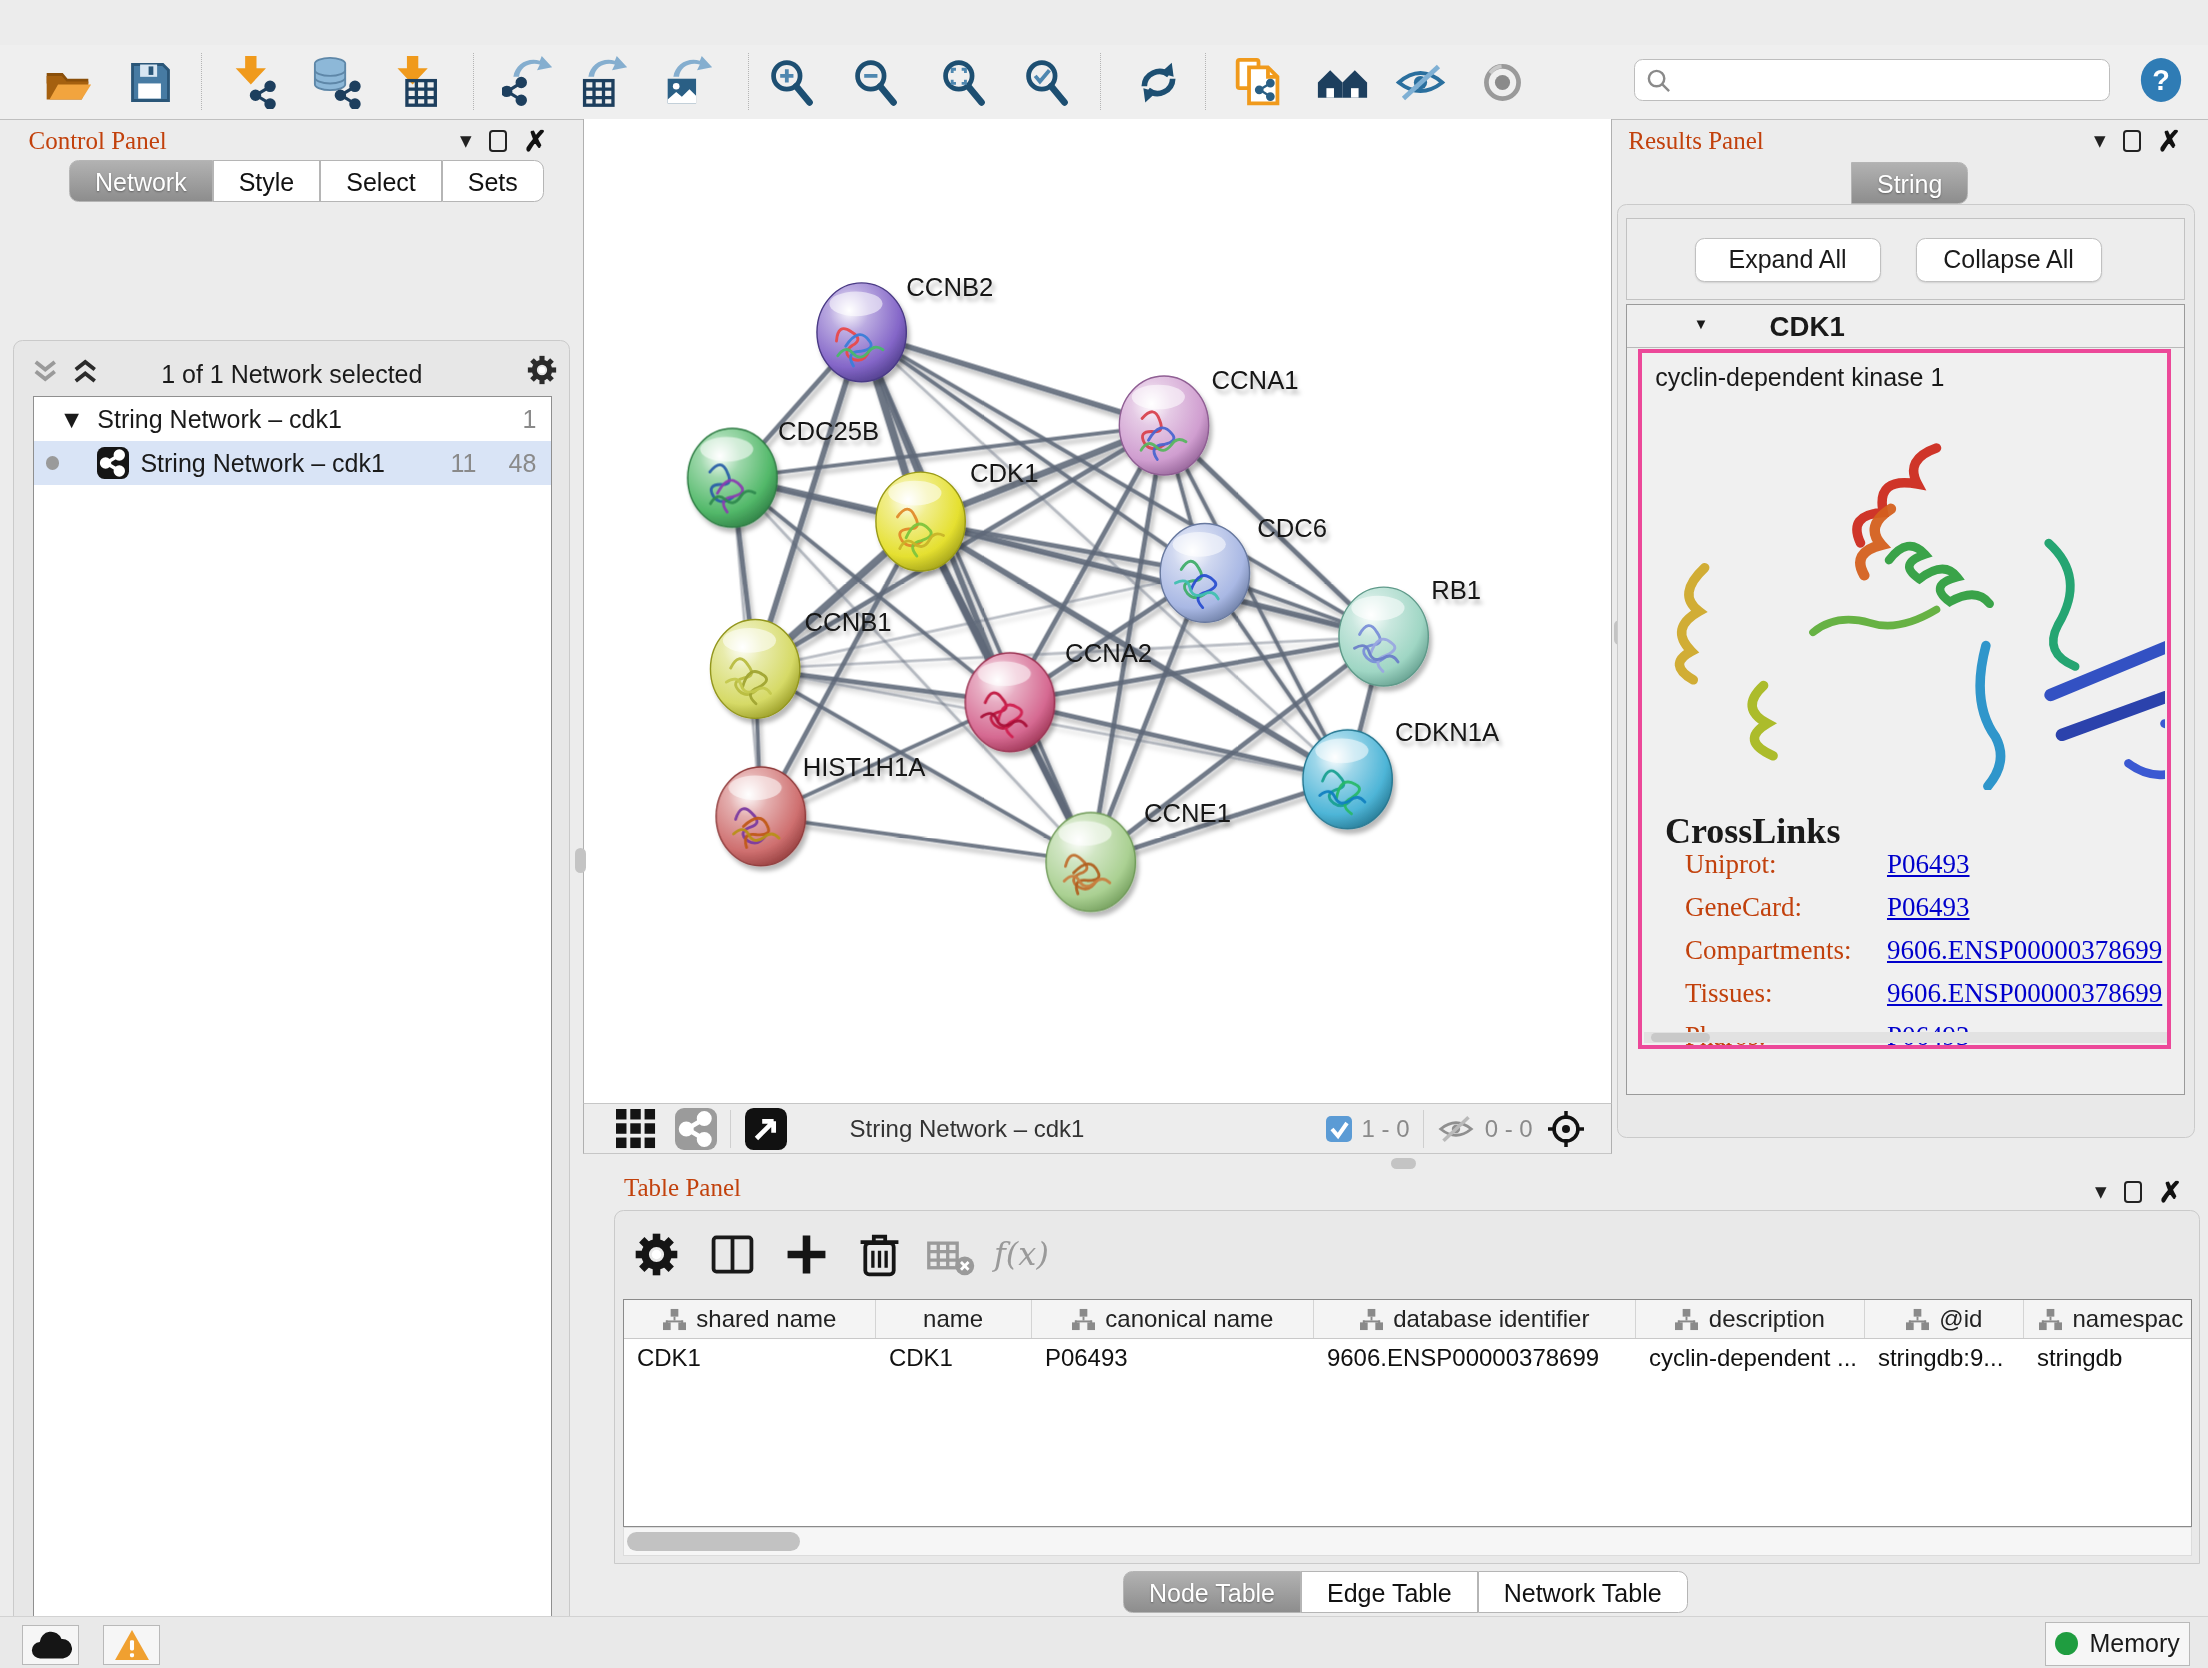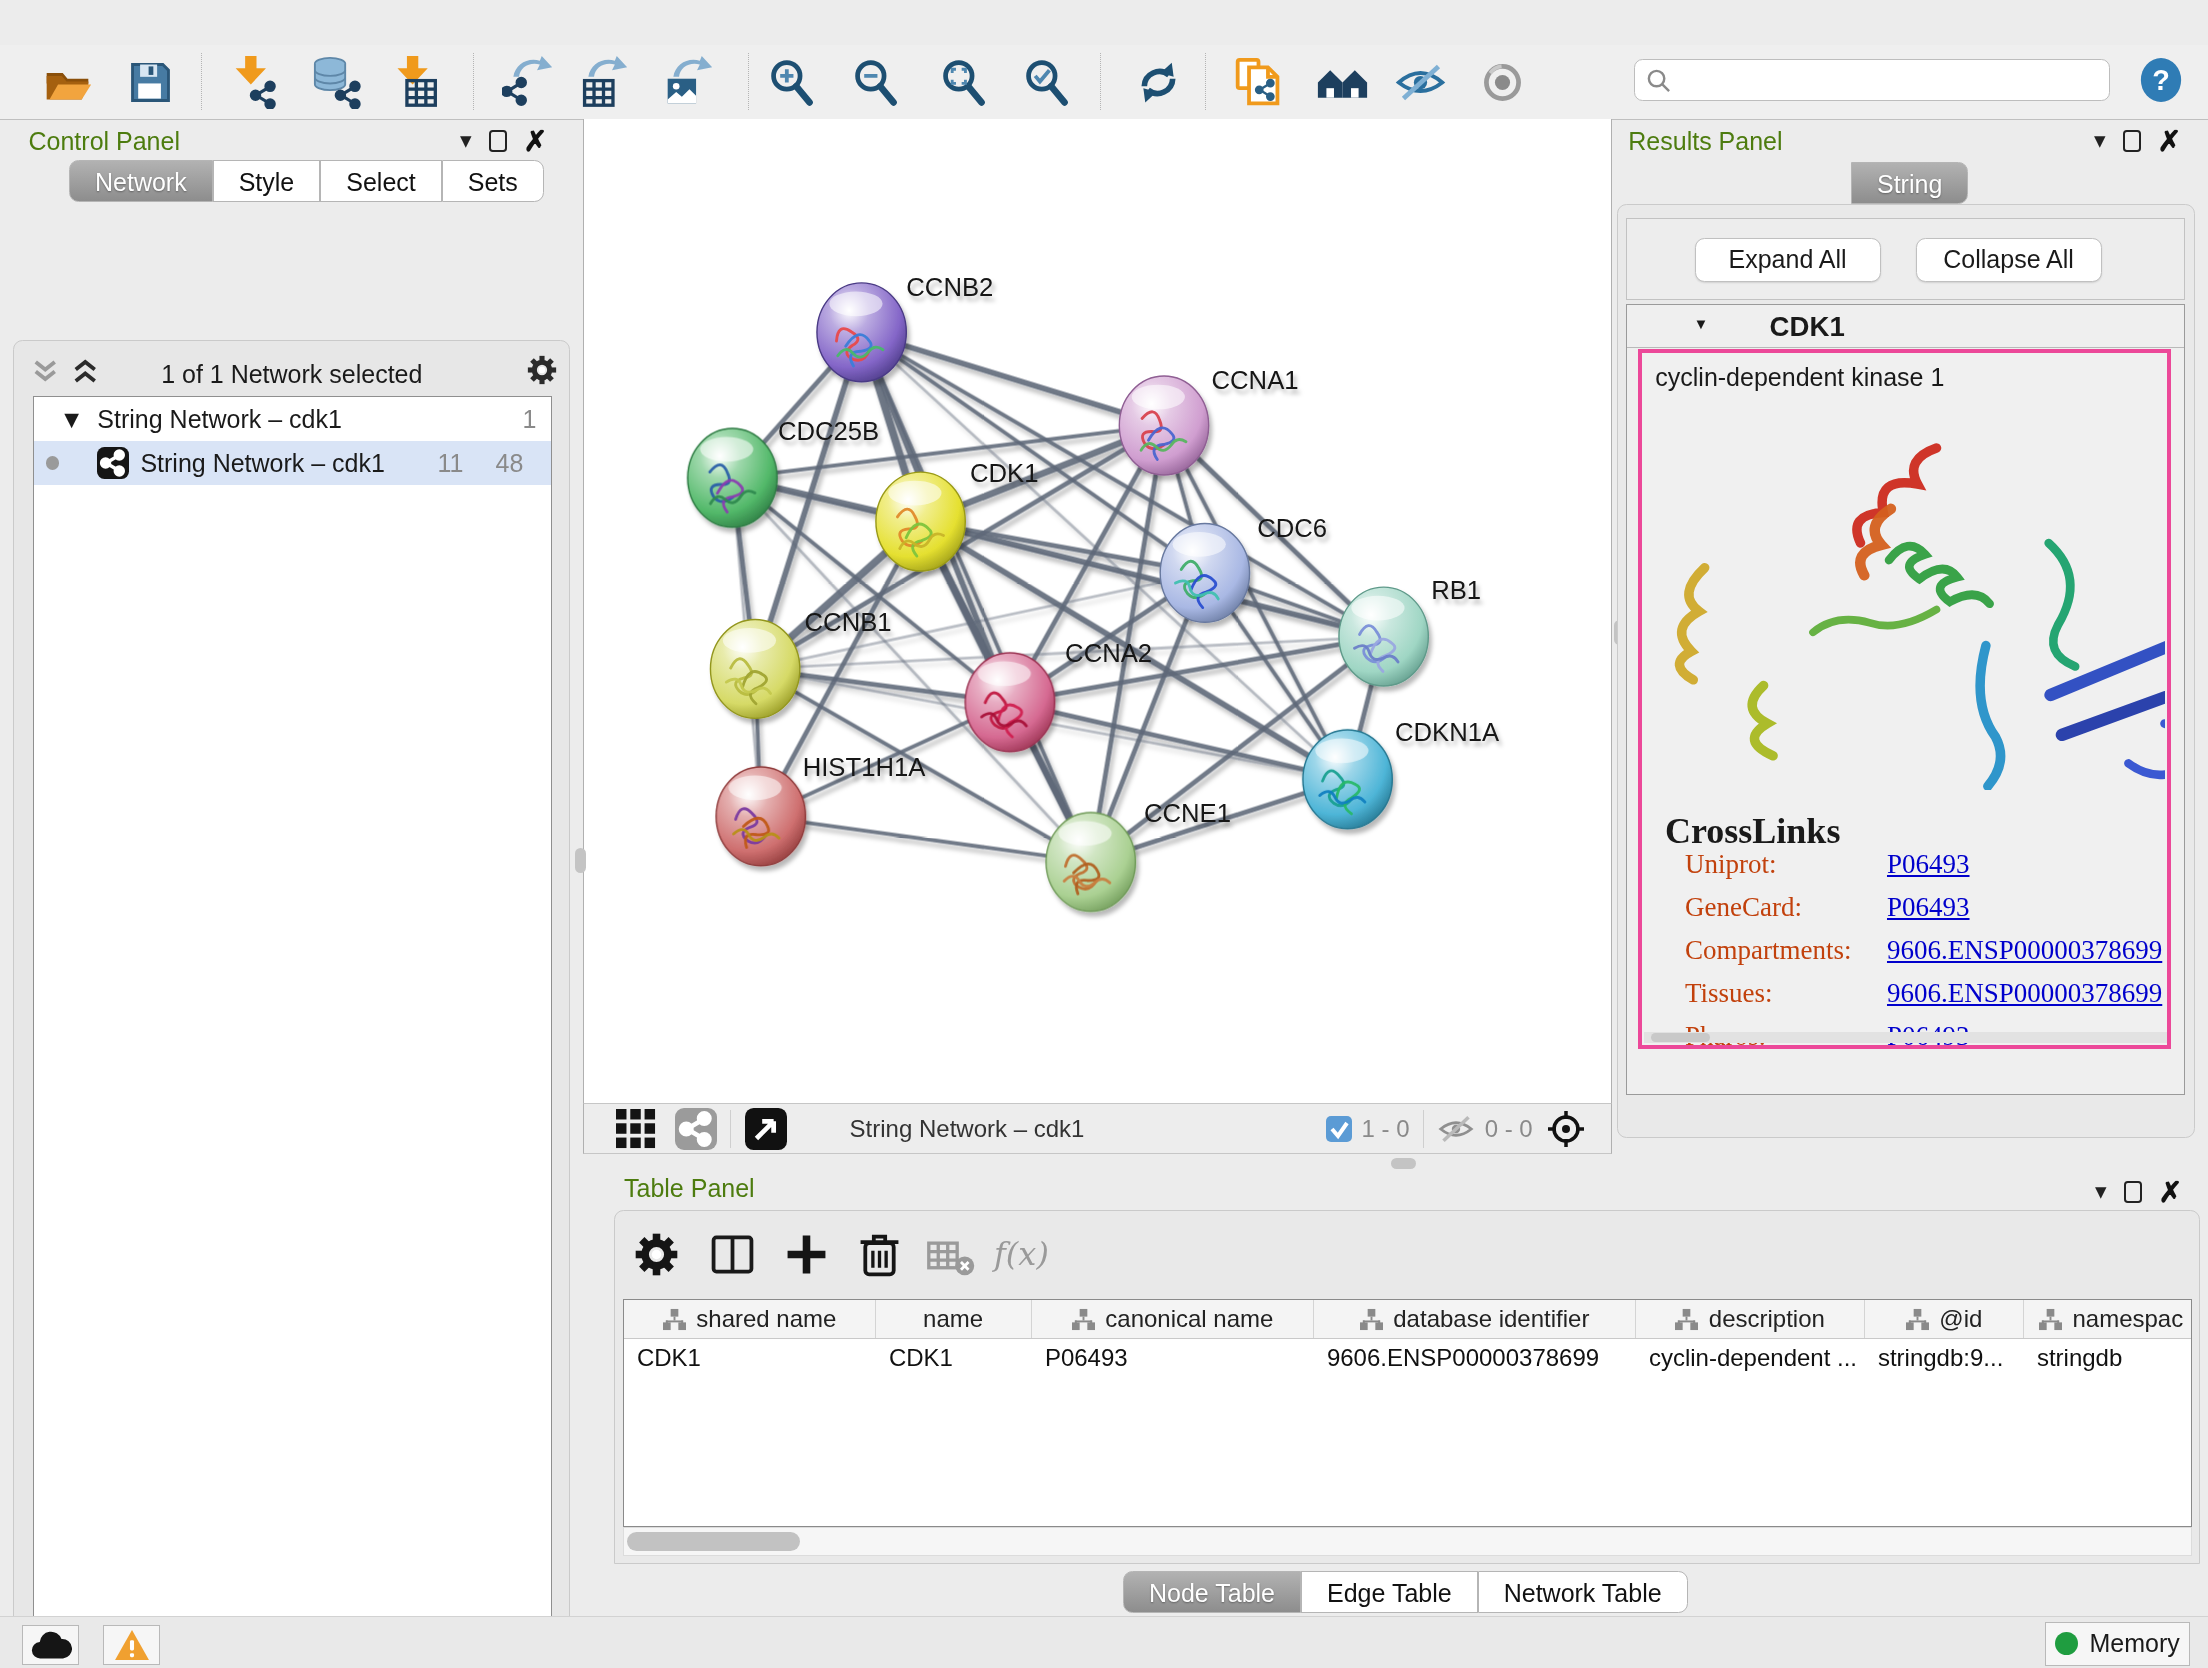--- a/index.html
+++ b/index.html
@@ -15,21 +15,21 @@
   
   .toolbar{position:absolute;left:0;top:45px;width:2208px;height:74px;background:#efefef;
     border-bottom:1px solid #bfbfbf;}
   .tbico{position:absolute;top:10.5px;width:53px;height:53px;cursor:pointer;}
   .tbsep{position:absolute;top:7.6px;height:57px;width:0;border-left:1.9px dotted #b4b4b4;}
   .searchbox{position:absolute;left:1634px;top:14.3px;width:476px;height:42px;background:#fff;
     border:1.9px solid #bdbdbd;border-radius:8.6px;box-sizing:border-box;display:flex;align-items:center;}
   .searchbox input{border:none;outline:none;font-size:23px;flex:1;font-family:"Liberation Sans",sans-serif;background:transparent;}
   .helpbtn{position:absolute;left:2138px;top:12.4px;width:46px;height:46px;}
   
-  .ptitle{font-size:25px;color:#4d7c0f;}
+  .ptitle{font-size:25px;color:#c2410c;font-family:Liberation Serif, serif;}
   .winbtns{position:absolute;display:flex;align-items:center;gap:17px;}
   .wb-min{font-size:23px;color:#222;line-height:1;}
   .wb-float{width:18px;height:22px;border:2.9px solid #222;border-radius:3.8px;box-sizing:border-box;}
   .wb-close{font-size:28.5px;font-weight:bold;color:#111;line-height:1;}
   .seg{display:inline-block;height:42px;line-height:42px;padding:0 25px;font-size:25px;
     background:#fff;border:1px solid #b5b5b5;color:#111;box-sizing:border-box;}
   .seg.active{background:linear-gradient(#b2b2b2,#8d8d8d);color:#fff;text-shadow:0 1px 1.9px rgba(0,0,0,.35);}
   .seg.first{border-radius:9.5px 0 0 9.5px;}
   .seg.last{border-radius:0 9.5px 9.5px 0;}
   
@@ -333,21 +333,21 @@
                   <line x1="16" y1="28" x2="38" y2="15"></line>
                   <line x1="16" y1="28" x2="38" y2="41"></line>
                   <circle cx="39" cy="14" r="7"></circle>
                   <circle cx="39" cy="42" r="7"></circle>
                   <circle cx="15" cy="28" r="7"></circle>
                 </g>
               </svg>
           </span>
           <span style="flex:1">String Network – cdk1</span>
           <span class="cp-count" style="margin-right:32px">11</span>
-          <span class="cp-count" style="margin-right:28px">48</span>
+          <span class="cp-count" style="margin-right:15px">48</span>
         </div>
       </div>
     </div>
   </div>
 
   <div class="canvas">
     <svg id="net-svg" width="1025" height="981" viewBox="0 0 1078 1031">
         <defs>
           <filter id="eshadow" x="-20%" y="-20%" width="140%" height="140%">
             <feDropShadow dx="3" dy="5" stdDeviation="2.2" flood-opacity="0.28"></feDropShadow>

